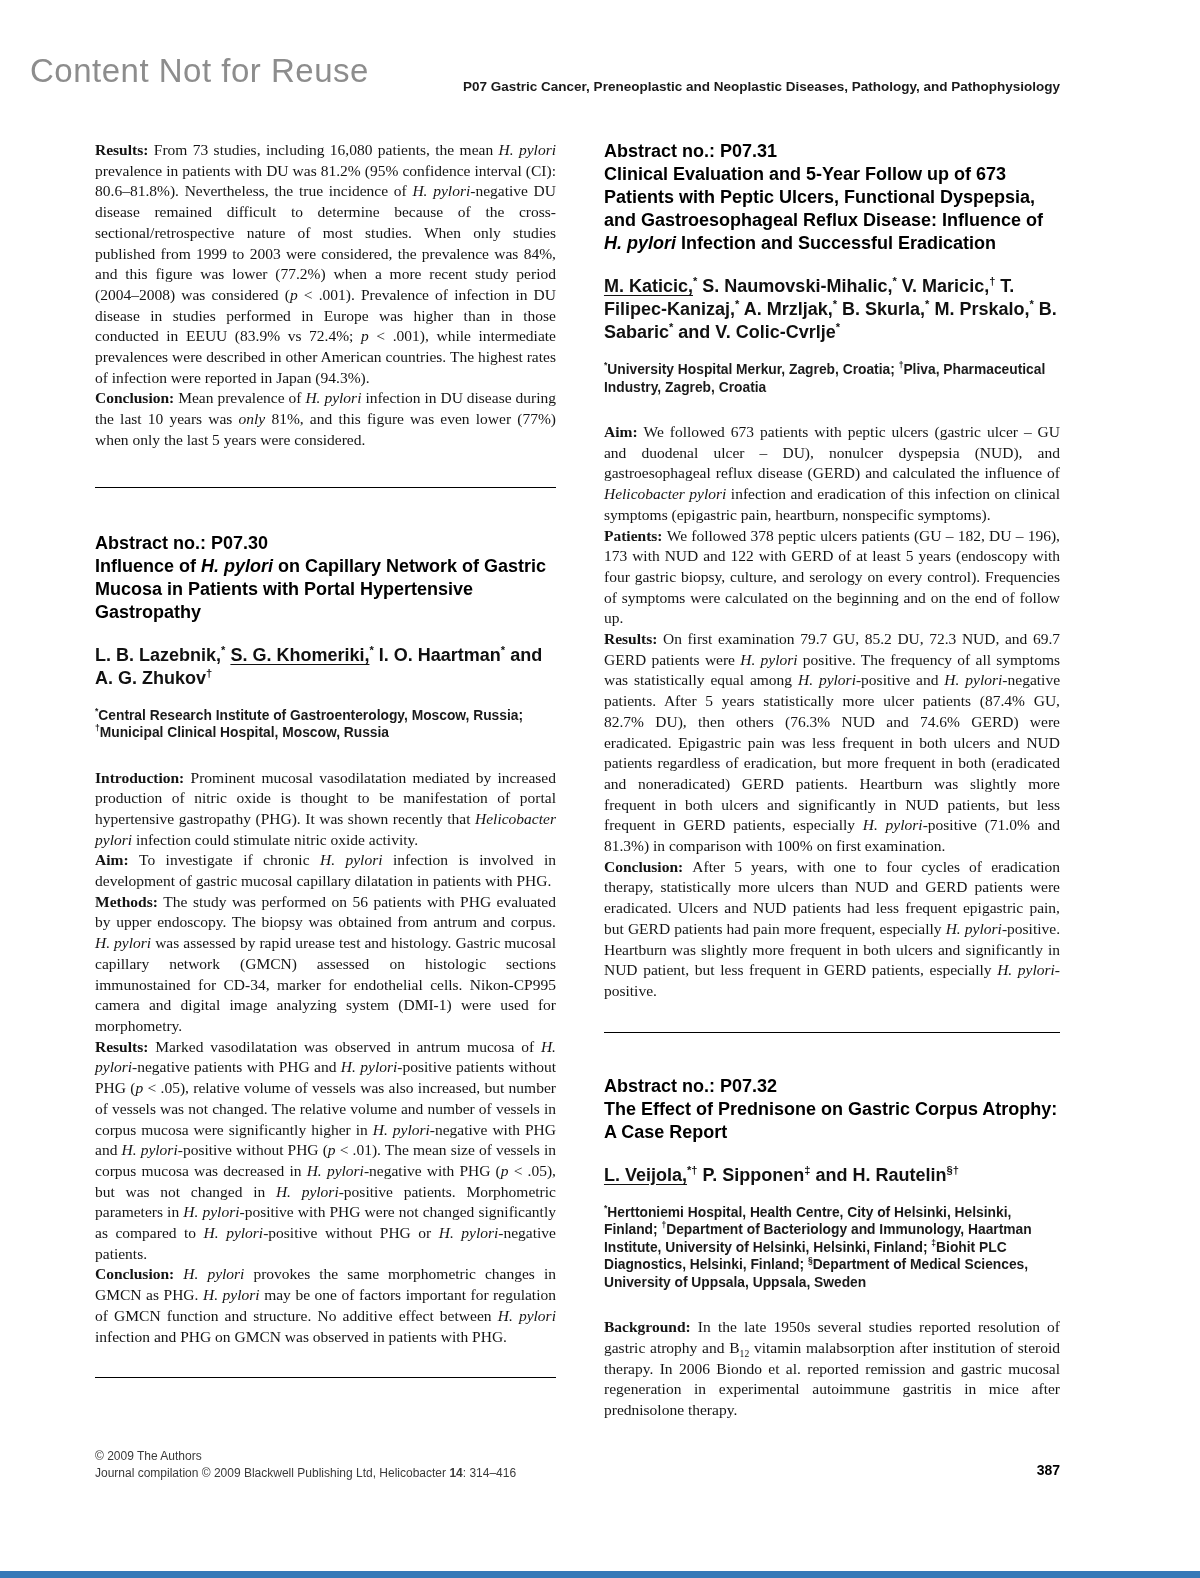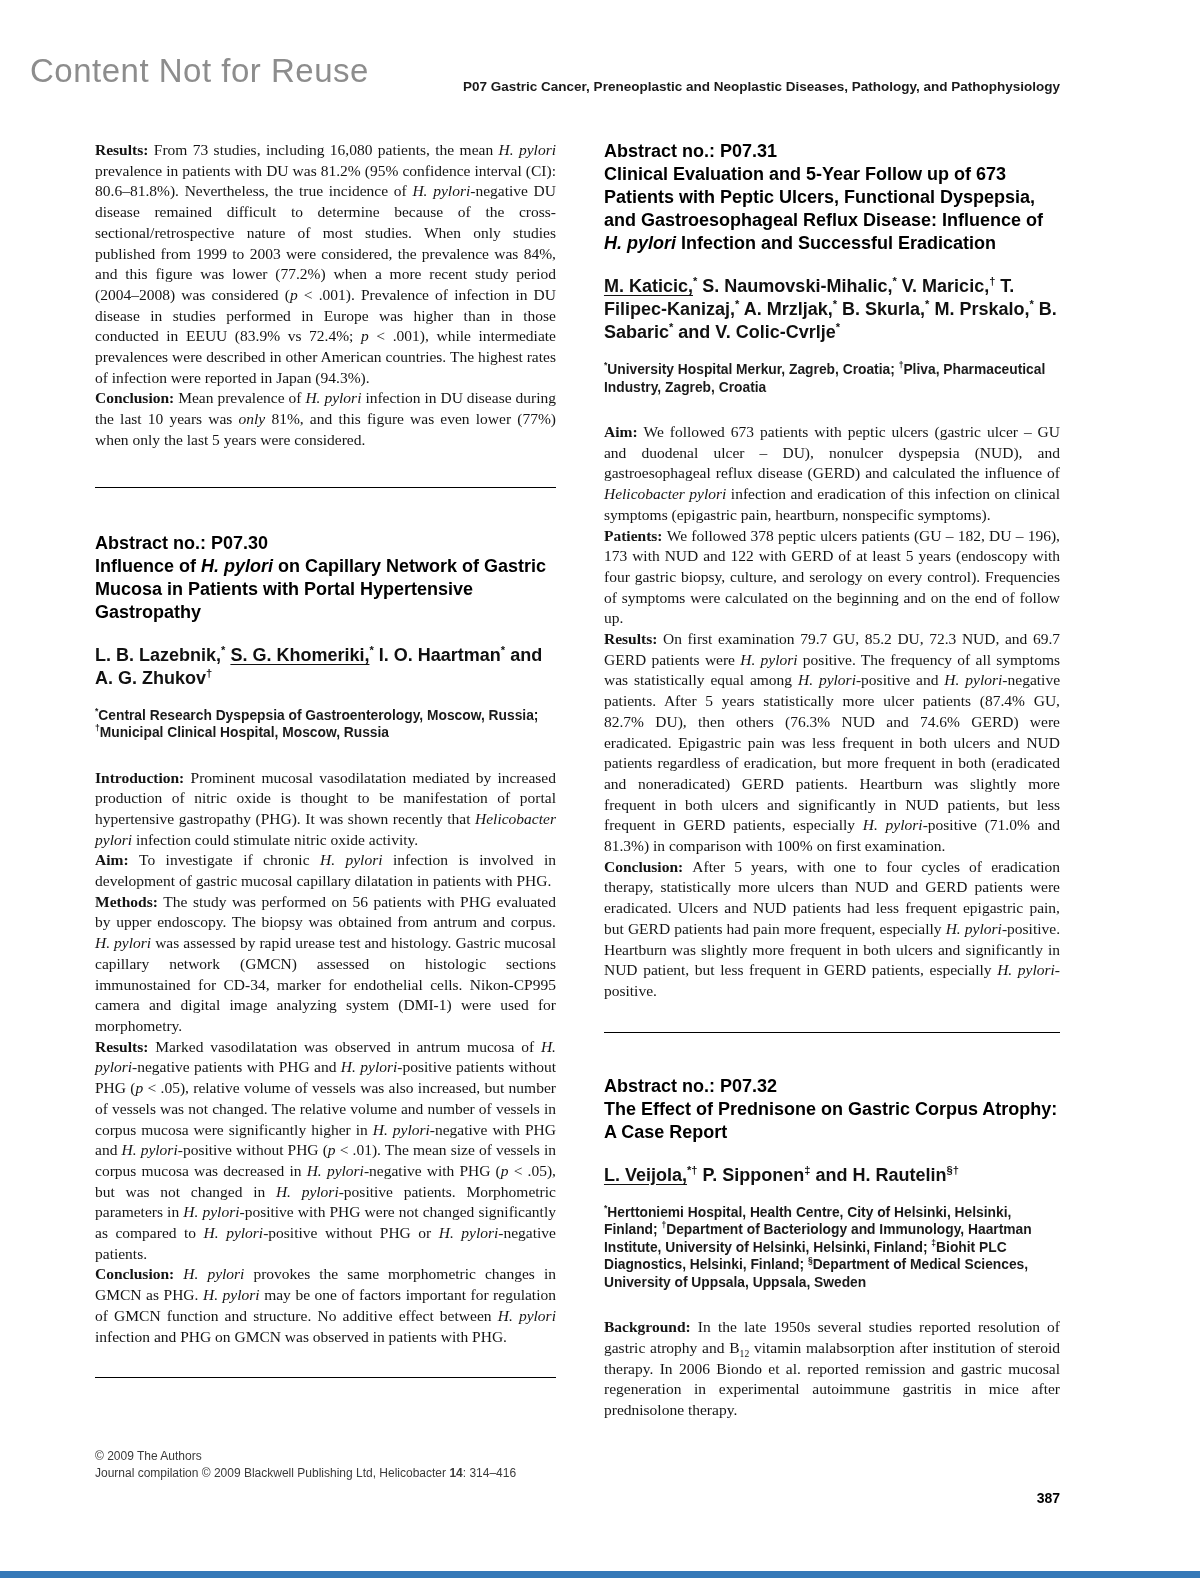--- a/index.html
+++ b/index.html
@@ -58,21 +58,21 @@
     font-size:13.8px;line-height:17.5px;font-weight:700;color:#1a1a1a;
   }
   section .body-block{margin-top:26px;}
   .footer{
     position:absolute;left:95px;top:1448px;width:965px;
     font-family:"Liberation Sans","DejaVu Sans",sans-serif;
     font-size:12px;line-height:17px;color:#3a3a3a;
   }
   .page-number{
     position:absolute;right:0;top:14px;
-    font-size:14px;font-weight:700;color:#000;margin-top:28px;
+    font-size:14px;font-weight:700;color:#000;
   }
   .bottom-bar{
     position:absolute;left:0;right:0;bottom:0;height:7px;
     background:#3579b8;
   }
 </style>
 </head>
 <body>
 
 <div class="page">
@@ -90,21 +90,21 @@
         </div>
 
       <div class="rule"></div>
 
       <section>
         <h2 class="abs-heading">
           <span class="abs-number">Abstract no.: P07.30</span>
           <span class="abs-title"><span>Influence of </span><span class="seg-i">H. pylori</span><span> on Capillary Network of Gastric Mucosa in Patients with Portal Hypertensive Gastropathy</span></span>
         </h2>
         <p class="authors"><span>L. B. Lazebnik,</span><span class="seg-sup">*</span><span> </span><span class="seg-u">S. G. Khomeriki,</span><span class="seg-sup">*</span><span> I. O. Haartman</span><span class="seg-sup">*</span><span> and A. G. Zhukov</span><span class="seg-sup">†</span></p>
-        <p class="affiliations"><span class="seg-sup">*</span><span>Central Research Dyspepsia of Gastroenterology, Moscow, Russia; </span><span class="seg-sup">†</span><span>Municipal Clinical Hospital, Moscow, Russia</span></p>
+        <p class="affiliations"><span class="seg-sup">*</span><span>Central Research Institute of Gastroenterology, Moscow, Russia; </span><span class="seg-sup">†</span><span>Municipal Clinical Hospital, Moscow, Russia</span></p>
         <div class="body-block">
             <p class="para"><span class="seg-b">Introduction: </span><span>Prominent mucosal vasodilatation mediated by increased production of nitric oxide is thought to be manifestation of portal hypertensive gastropathy (PHG). It was shown recently that </span><span class="seg-i">Helicobacter pylori</span><span> infection could stimulate nitric oxide activity.</span></p>
             <p class="para"><span class="seg-b">Aim: </span><span>To investigate if chronic </span><span class="seg-i">H. pylori</span><span> infection is involved in development of gastric mucosal capillary dilatation in patients with PHG.</span></p>
             <p class="para"><span class="seg-b">Methods: </span><span>The study was performed on 56 patients with PHG evaluated by upper endoscopy. The biopsy was obtained from antrum and corpus. </span><span class="seg-i">H. pylori</span><span> was assessed by rapid urease test and histology. Gastric mucosal capillary network (GMCN) assessed on histologic sections immunostained for CD-34, marker for endothelial cells. Nikon-CP995 camera and digital image analyzing system (DMI-1) were used for morphometry.</span></p>
             <p class="para"><span class="seg-b">Results: </span><span>Marked vasodilatation was observed in antrum mucosa of </span><span class="seg-i">H. pylori</span><span>-negative patients with PHG and </span><span class="seg-i">H. pylori</span><span>-positive patients without PHG (</span><span class="seg-i">p</span><span> &lt; .05), relative volume of vessels was also increased, but number of vessels was not changed. The relative volume and number of vessels in corpus mucosa were significantly higher in </span><span class="seg-i">H. pylori</span><span>-negative with PHG and </span><span class="seg-i">H. pylori</span><span>-positive without PHG (</span><span class="seg-i">p</span><span> &lt; .01). The mean size of vessels in corpus mucosa was decreased in </span><span class="seg-i">H. pylori</span><span>-negative with PHG (</span><span class="seg-i">p</span><span> &lt; .05), but was not changed in </span><span class="seg-i">H. pylori</span><span>-positive patients. Morphometric parameters in </span><span class="seg-i">H. pylori</span><span>-positive with PHG were not changed significantly as compared to </span><span class="seg-i">H. pylori</span><span>-positive without PHG or </span><span class="seg-i">H. pylori</span><span>-negative patients.</span></p>
             <p class="para"><span class="seg-b">Conclusion: </span><span class="seg-i">H. pylori</span><span> provokes the same morphometric changes in GMCN as PHG. </span><span class="seg-i">H. pylori</span><span> may be one of factors important for regulation of GMCN function and structure. No additive effect between </span><span class="seg-i">H. pylori</span><span> infection and PHG on GMCN was observed in patients with PHG.</span></p>
           </div>
       </section>
 
       <div class="rule rule-bottom"></div>

